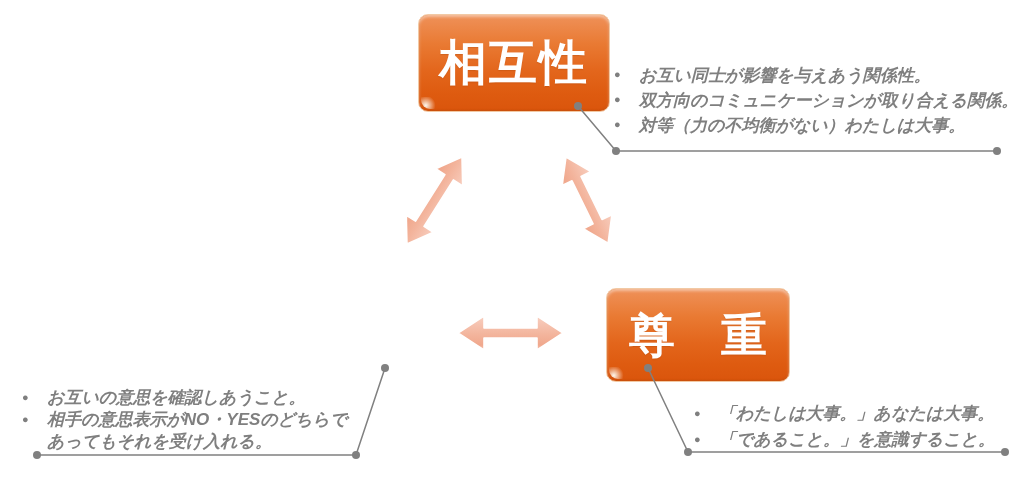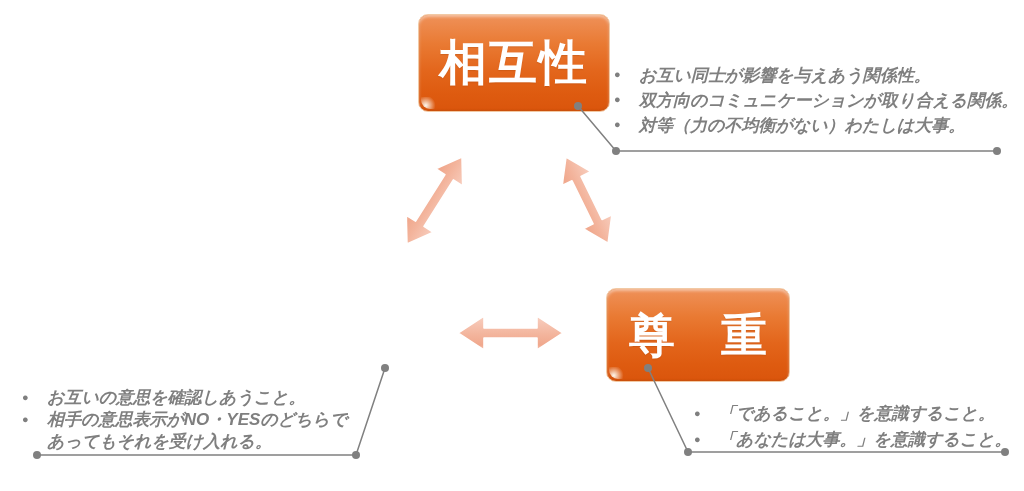--- a/index.html
+++ b/index.html
@@ -161,21 +161,21 @@
     </div>
     <div class="bullet-item">
       <span class="bullet">●</span>
       <span class="bullet-text">相手の意思表示がNO・YESのどちらであってもそれを受け入れる。</span>
     </div>
   </div>
 
   <div class="callout-list list-respect">
     <div class="bullet-item">
       <span class="bullet">●</span>
-      <span class="bullet-text">「であること。」を意識すること。</span>
+      <span class="bullet-text">「わたしは大事。」あなたは大事。</span>
     </div>
     <div class="bullet-item">
       <span class="bullet">●</span>
-      <span class="bullet-text">「あなたは大事。」を意識すること。</span>
+      <span class="bullet-text">「であること。」を意識すること。</span>
     </div>
   </div>
 
 </div>
 
 </body></html>

